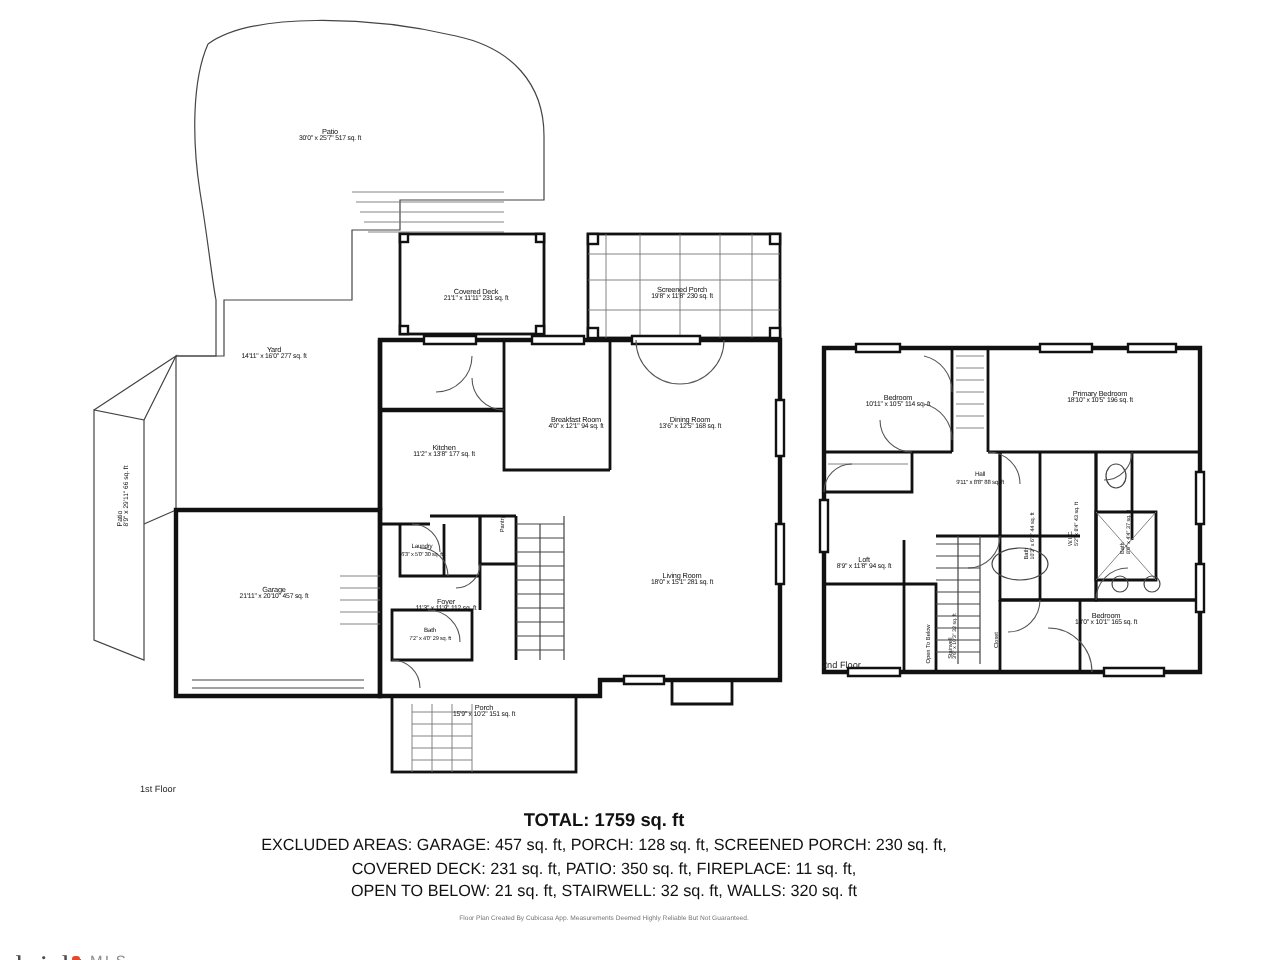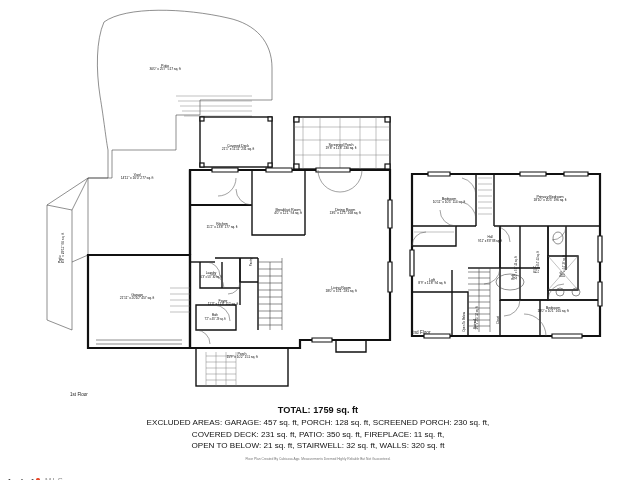--- a/index.html
+++ b/index.html
@@ -10,21 +10,21 @@
   .lbl{position:absolute;text-align:center;line-height:1.15;white-space:nowrap;
        color:#111;letter-spacing:-0.1px;transform:translateX(-50%);}
   .lbl .nm{display:block;font-size:3.7px;font-weight:400;}
   .lbl .dm{display:block;font-size:3.4px;font-weight:400;}
   .vlbl{position:absolute;white-space:nowrap;color:#111;line-height:1.15;
         transform-origin:0 0;}
   .vlbl .nm{display:block;font-size:3.5px;}
   .vlbl .dm{display:block;font-size:3.3px;}
   .floorcap{position:absolute;font-size:4.6px;color:#222;white-space:nowrap;}
   
-  #summary{position:absolute;left:16px;top:404px;width:604px;text-align:center;}
+  #summary{position:absolute;left:0;top:404px;width:604px;text-align:center;}
   #summary .total{font-size:9.2px;font-weight:bold;color:#111;line-height:1.42;}
   #summary .l{font-size:8.1px;color:#111;line-height:1.42;}
   #summary .fine{font-size:3.3px;color:#777;margin-top:5px;line-height:1.3;}
   
   #logo{position:absolute;left:8px;top:476px;display:flex;align-items:flex-start;}
   #logo .bw{font-size:15px;color:#4a4a4a;font-family:"Liberation Serif","DejaVu Serif",serif;
             letter-spacing:-0.3px;position:relative;}
   #logo .dot{position:absolute;width:3.4px;height:3.4px;border-radius:50%;
              background:#e8482a;right:2.2px;top:1.5px;}
   #logo .mls{font-size:7.5px;color:#8d8d8d;margin-left:3px;letter-spacing:1.2px;}

